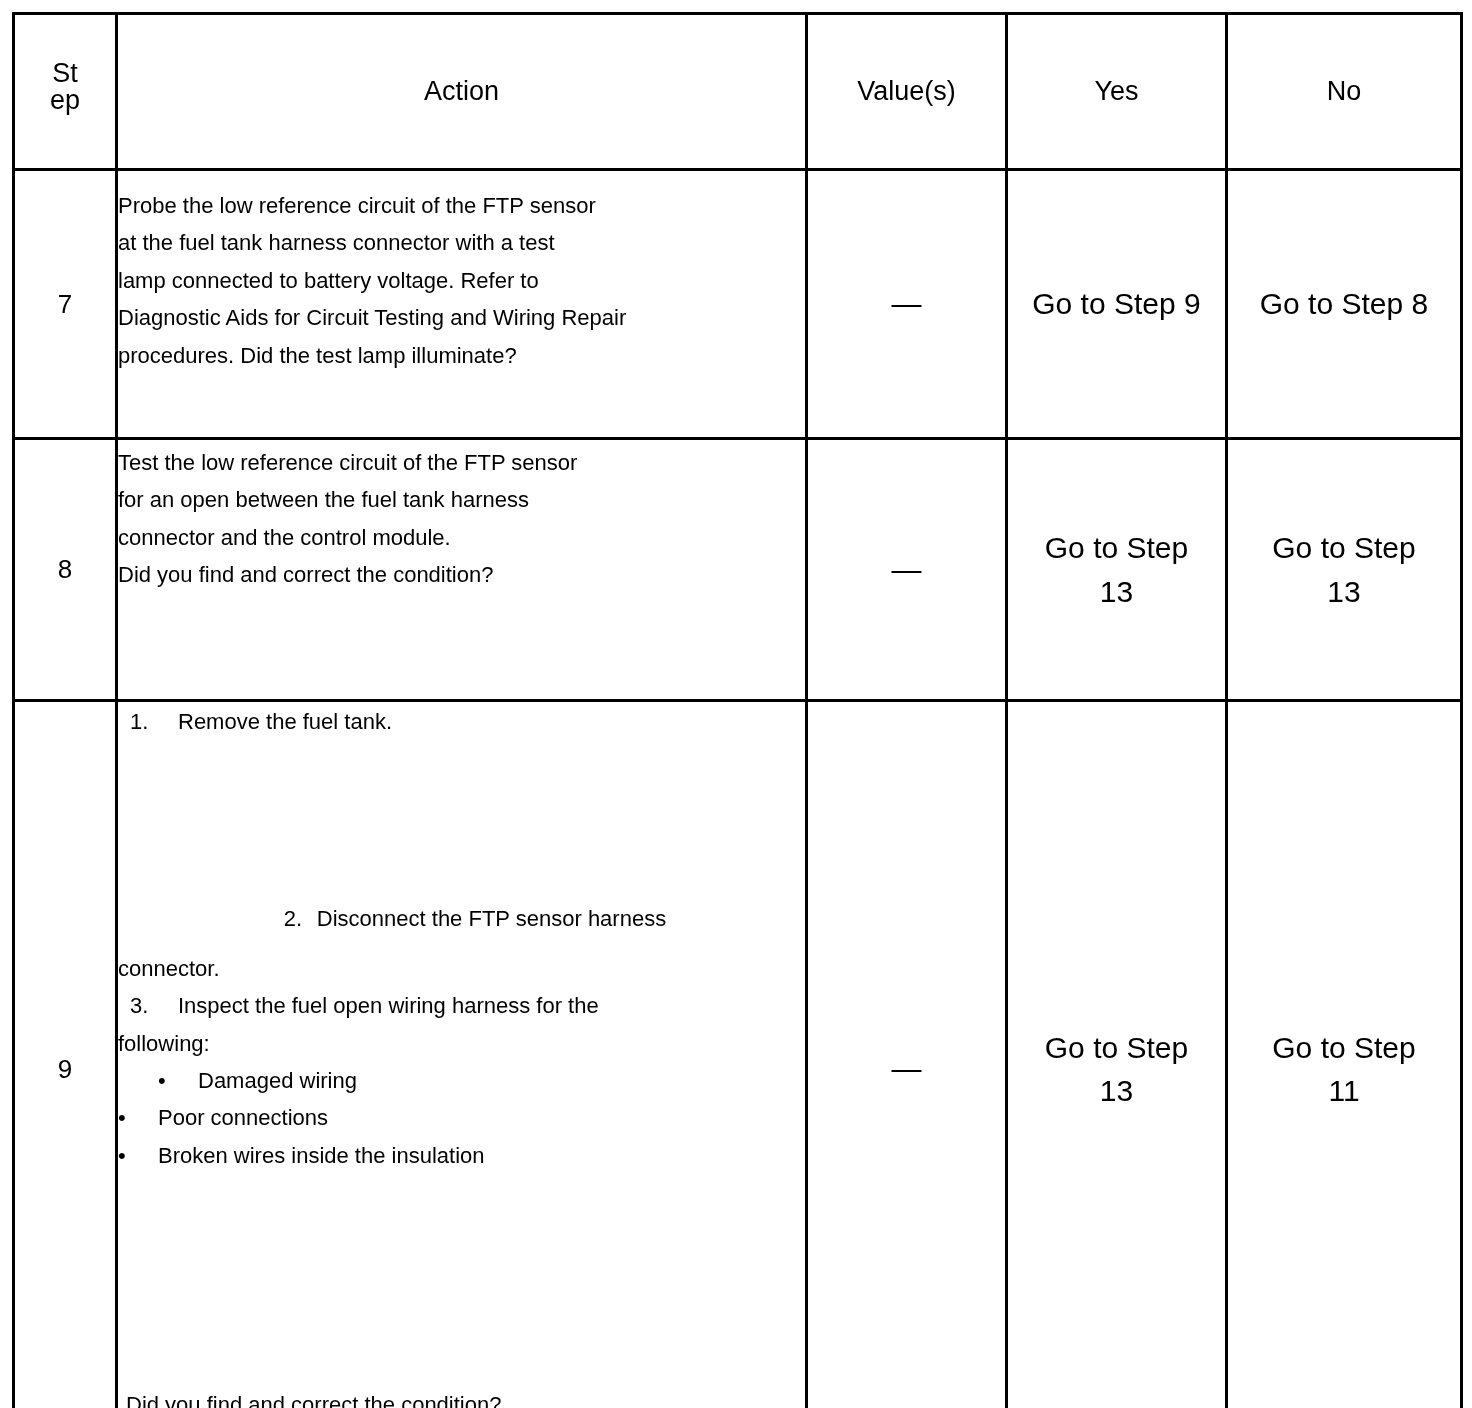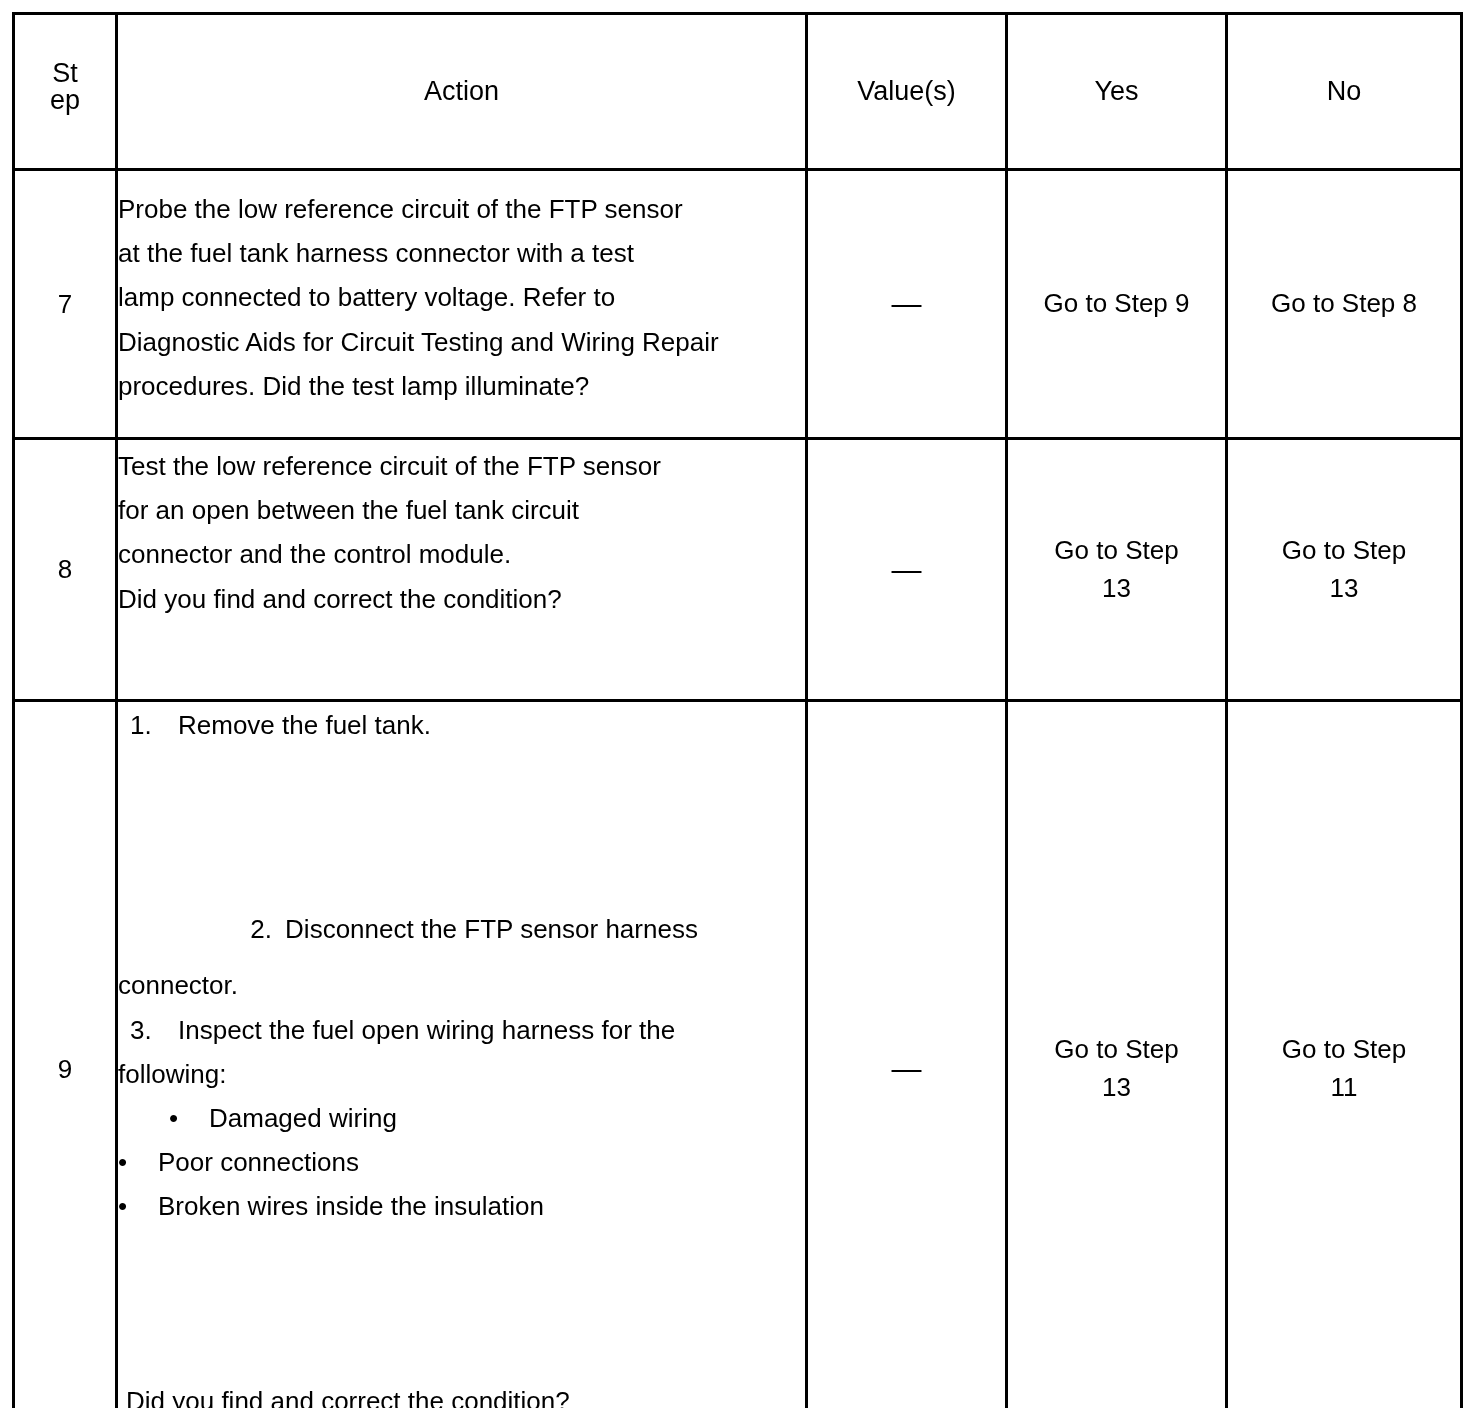--- a/index.html
+++ b/index.html
@@ -66,30 +66,30 @@
   .step-cell {
     text-align: center;
     font-size: 26px;
   }
   .value-cell {
     text-align: center;
     font-size: 30px;
   }
   .yn-cell {
     text-align: center;
-    font-size: 26px;
+    font-size: 30px;
     vertical-align: bottom;
     padding-bottom: 16px;
     line-height: 1.45;
   }
   .yn-cell .ln { display: block; }
 
   .action-cell {
     vertical-align: top;
-    font-size: 26px;
+    font-size: 22px;
     line-height: 1.70;
     padding: 16px 10px 10px 14px;
   }
 
   
   .row7 td { height: 250px; }
   .row8 td { height: 255px; }
   .row9 td { height: 734px; }
 
   .row7 .action-cell { vertical-align: top; padding-top: 16px; }
@@ -112,21 +112,21 @@
   .r9-gap   { height: 160px; }
   .r9-item2 { margin: 0 0 12px 12px; text-align: center; }
   .r9-cont  { margin: 0; }
   .r9-item3 { margin: 0 0 0 12px; }
   .r9-cont2 { margin: 0; }
 
   .bullet-line {
     margin: 0;
     white-space: nowrap;
   }
-  .bullet-indent { margin-left: 51px; }
+  .bullet-indent { margin-left: 40px; }
   .bullet-flush  { margin-left: 0px; }
   .bul {
     display: inline-block;
     width: 40px;
   }
   .bul-narrow {
     display: inline-block;
     width: 40px;
   }
   .num {
@@ -185,21 +185,21 @@
         </td>
         <td class="yn-cell">
           <span class="ln">Go to Step 8</span>
         </td>
       </tr>
 
       <tr class="row8">
         <td class="step-cell">8</td>
         <td class="action-cell">
           <p class="p">Test the low reference circuit of the FTP sensor</p>
-          <p class="p">for an open between the fuel tank circuit</p>
+          <p class="p">for an open between the fuel tank harness</p>
           <p class="p">connector and the control module.</p>
           <p class="p">Did you find and correct the condition?</p>
         </td>
         <td class="value-cell">—</td>
         <td class="yn-cell">
           <span class="ln">Go to Step</span>
           <span class="ln">13</span>
         </td>
         <td class="yn-cell">
           <span class="ln">Go to Step</span>

